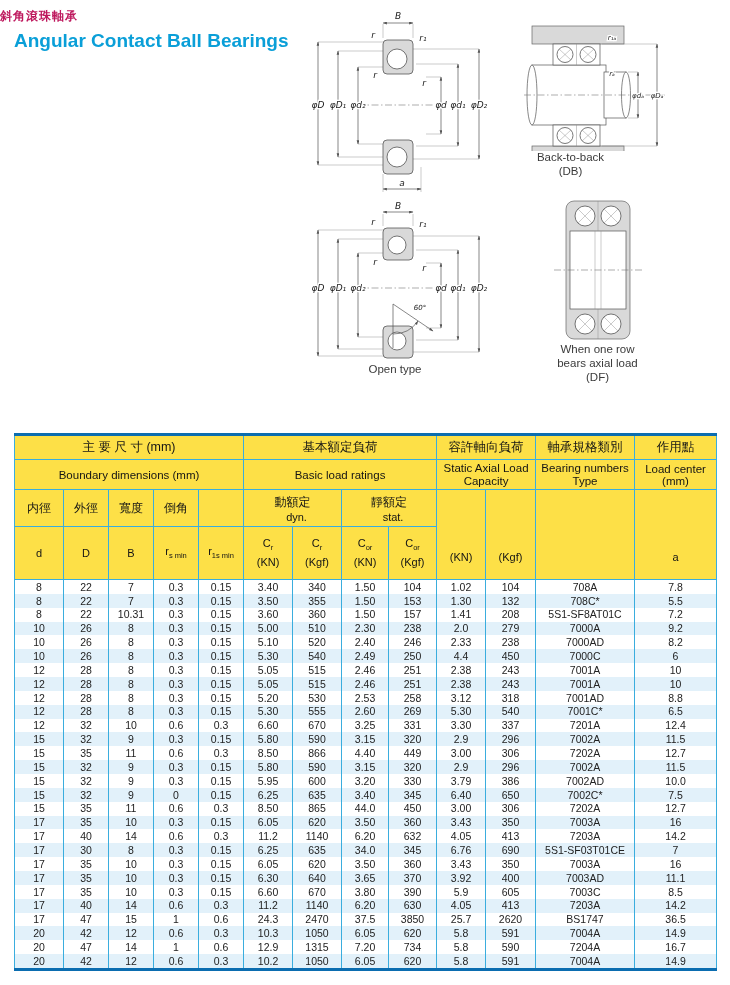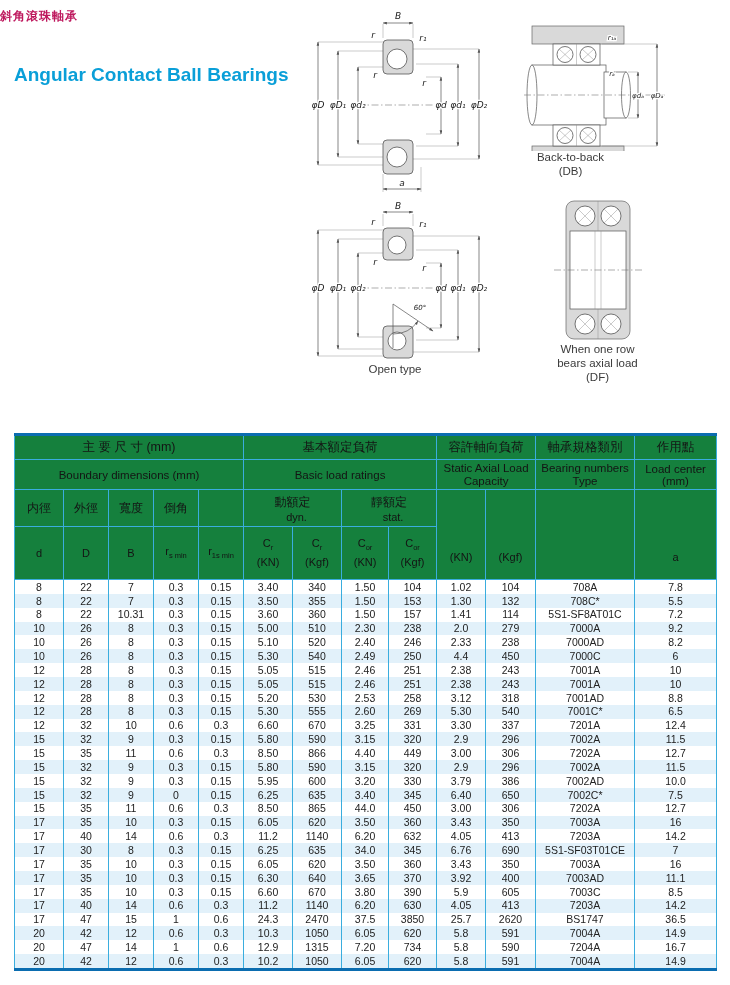--- a/index.html
+++ b/index.html
@@ -3,21 +3,21 @@
 <meta charset="utf-8">
 <style>
   html,body { margin:0; padding:0; }
   body {
     width:730px; height:985px; position:relative; background:#ffffff;
     font-family:"Liberation Sans", sans-serif; color:#1a1a1a;
     overflow:hidden;
   }
   
   .title-zh { position:absolute; left:0; top:8px; font-size:12px; font-weight:bold; color:#be185d; letter-spacing:1px;}
-  .title-en { position:absolute; left:14px; top:30px; font-size:19px; font-weight:bold; color:#0a9fd8;margin-top:34px; }
+  .title-en { position:absolute; left:14px; top:30px; font-size:19px; font-weight:bold; color:#0a9fd8; }
   .size-range { position:absolute; left:15px; top:432px; font-size:12px; font-weight:bold; color:#222; }
 
   
   .diag { position:absolute; }
   .caption { position:absolute; text-align:center; font-size:11.5px; color:#3a3a3a; line-height:14px; }
   svg .ring { fill:#d9d9d9; stroke:#555; stroke-width:0.8; }
   svg .ball { fill:#ffffff; stroke:#555; stroke-width:0.8; }
   svg .wh   { fill:#ffffff; stroke:#555; stroke-width:0.7; }
   svg .gray { fill:#d9d9d9; stroke:#666; stroke-width:0.7; }
   svg .dim  { stroke:#555; stroke-width:0.7; fill:none; }
@@ -28,21 +28,21 @@
   svg .lbl-sm { font-size:7px; }
 
   
   .spec-table {
     position:absolute; left:14px; top:433px; width:702px;
     border-collapse:collapse; table-layout:fixed;
     border-top:3px solid #0b6db0; border-bottom:3px solid #0b6db0;
     border-left:1px solid #3aadde; border-right:1px solid #3aadde;
   }
   .spec-table th {
-    background:#15803d; border:1px solid #3aadde; font-weight:normal;
+    background:#fde047; border:1px solid #3aadde; font-weight:normal;
     padding:0 1px; color:#141414; text-align:center; vertical-align:middle;
   }
   tr.hA th { font-size:12.5px; height:23px; }
   tr.hB th { font-size:11.5px; height:29px; }
   tr.hB th div { line-height:13px; }
   tr.hC th { font-size:12px; height:36px; }
   tr.hC th .en { font-size:11px;padding-left:8px; }
   tr.hD th { font-size:11px; height:52px; }
   tr.hD th div { line-height:15px; }
   .spec-table sub { font-size:7.5px; }
@@ -320,21 +320,21 @@
         <td>8</td>
         <td>22</td>
         <td>10.31</td>
         <td>0.3</td>
         <td>0.15</td>
         <td>3.60</td>
         <td>360</td>
         <td>1.50</td>
         <td>157</td>
         <td>1.41</td>
-        <td>114</td>
+        <td>208</td>
         <td>5S1-SF8AT01C</td>
         <td>7.2</td>
       </tr>
       <tr>
         <td>10</td>
         <td>26</td>
         <td>8</td>
         <td>0.3</td>
         <td>0.15</td>
         <td>5.00</td>

